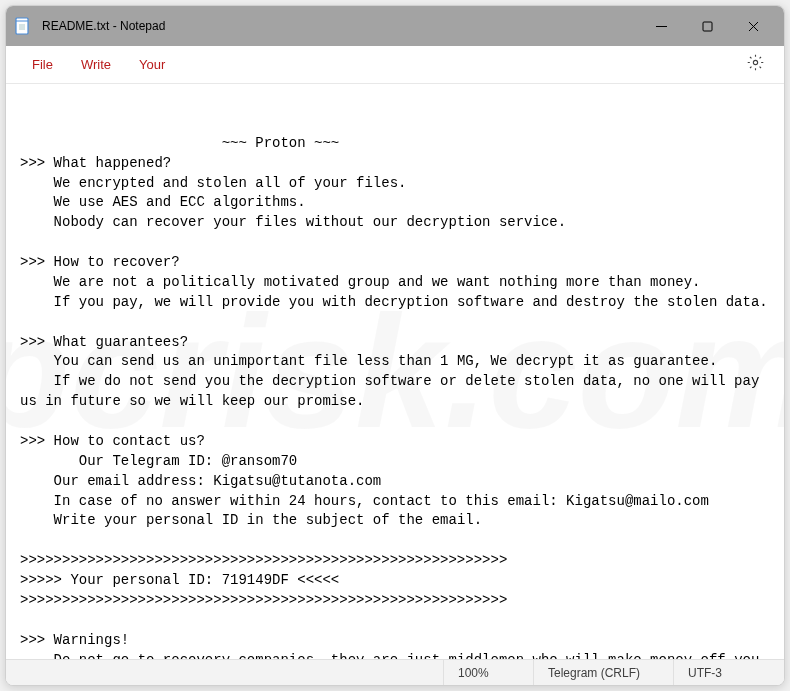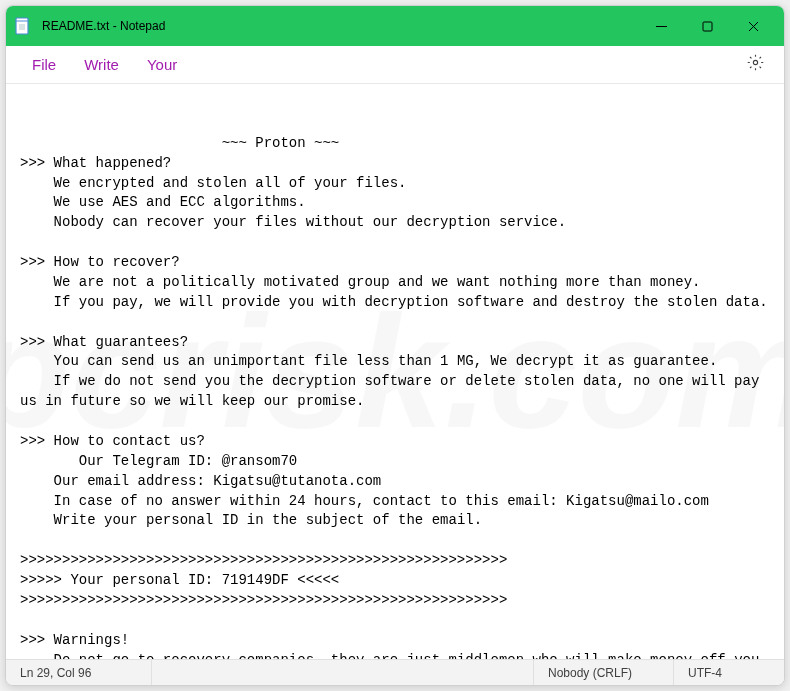--- a/index.html
+++ b/index.html
@@ -20,21 +20,21 @@
       display: flex;
       flex-direction: column;
       overflow: hidden;
       border: 1px solid #d0d0d0;
     }
     .titlebar {
       height: 40px;
       display: flex;
       align-items: center;
       padding: 0 8px;
-      background: #22c55e;
+      background: #a3a3a3;
     }
     .app-icon {
       width: 18px;
       height: 18px;
       margin-right: 10px;
       display: flex;
       align-items: center;
       justify-content: center;
     }
     .title-text {
@@ -60,22 +60,22 @@
     .menubar {
       height: 38px;
       display: flex;
       align-items: center;
       padding: 0 12px;
       background: #fff;
       border-bottom: 1px solid #e8e8e8;
     }
     .menu-item {
       padding: 6px 14px;
-      font-size: 15px;
-      color: #a21caf;
+      font-size: 13px;
+      color: #b91c1c;
       border-radius: 4px;
     }
     .menubar-spacer { flex: 1; }
     .settings-btn {
       width: 34px;
       height: 34px;
       display: flex;
       align-items: center;
       justify-content: center;
     }
@@ -205,18 +205,18 @@
 &gt;&gt;&gt;&gt;&gt;&gt;&gt;&gt;&gt;&gt;&gt;&gt;&gt;&gt;&gt;&gt;&gt;&gt;&gt;&gt;&gt;&gt;&gt;&gt;&gt;&gt;&gt;&gt;&gt;&gt;&gt;&gt;&gt;&gt;&gt;&gt;&gt;&gt;&gt;&gt;&gt;&gt;&gt;&gt;&gt;&gt;&gt;&gt;&gt;&gt;&gt;&gt;&gt;&gt;&gt;&gt;&gt;&gt;
 
 &gt;&gt;&gt; Warnings!
   - Do not go to recovery companies, they are just middlemen who will make money off you and cheat you.
     They secretly negotiate with us, buy decryption software and will sell it to you many times more expensive or they will simply scam you.
   - Do not hesitate for a long time. The faster you pay, the lower the price.
   - Do not delete or modify encrypted files, it will lead to problems with decryption of files.</span>
   </div>
 
   <div class="statusbar">
-    <div class="status-cell status-left">Ln 29, Col 96</div>
     <div class="status-spacer"></div>
-    <div class="status-cell" style="width:140px">Nobody (CRLF)</div>
-    <div class="status-cell" style="width:110px">UTF-4</div>
+    <div class="status-cell" style="width:90px">100%</div>
+    <div class="status-cell" style="width:140px">Telegram (CRLF)</div>
+    <div class="status-cell" style="width:110px">UTF-3</div>
   </div>
 </div>
 
 </body></html>

